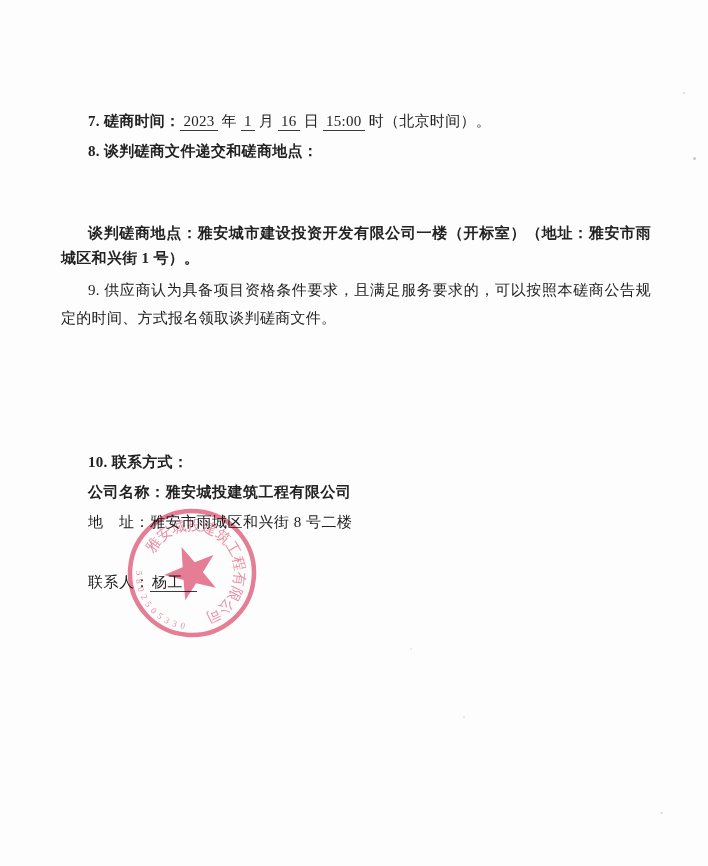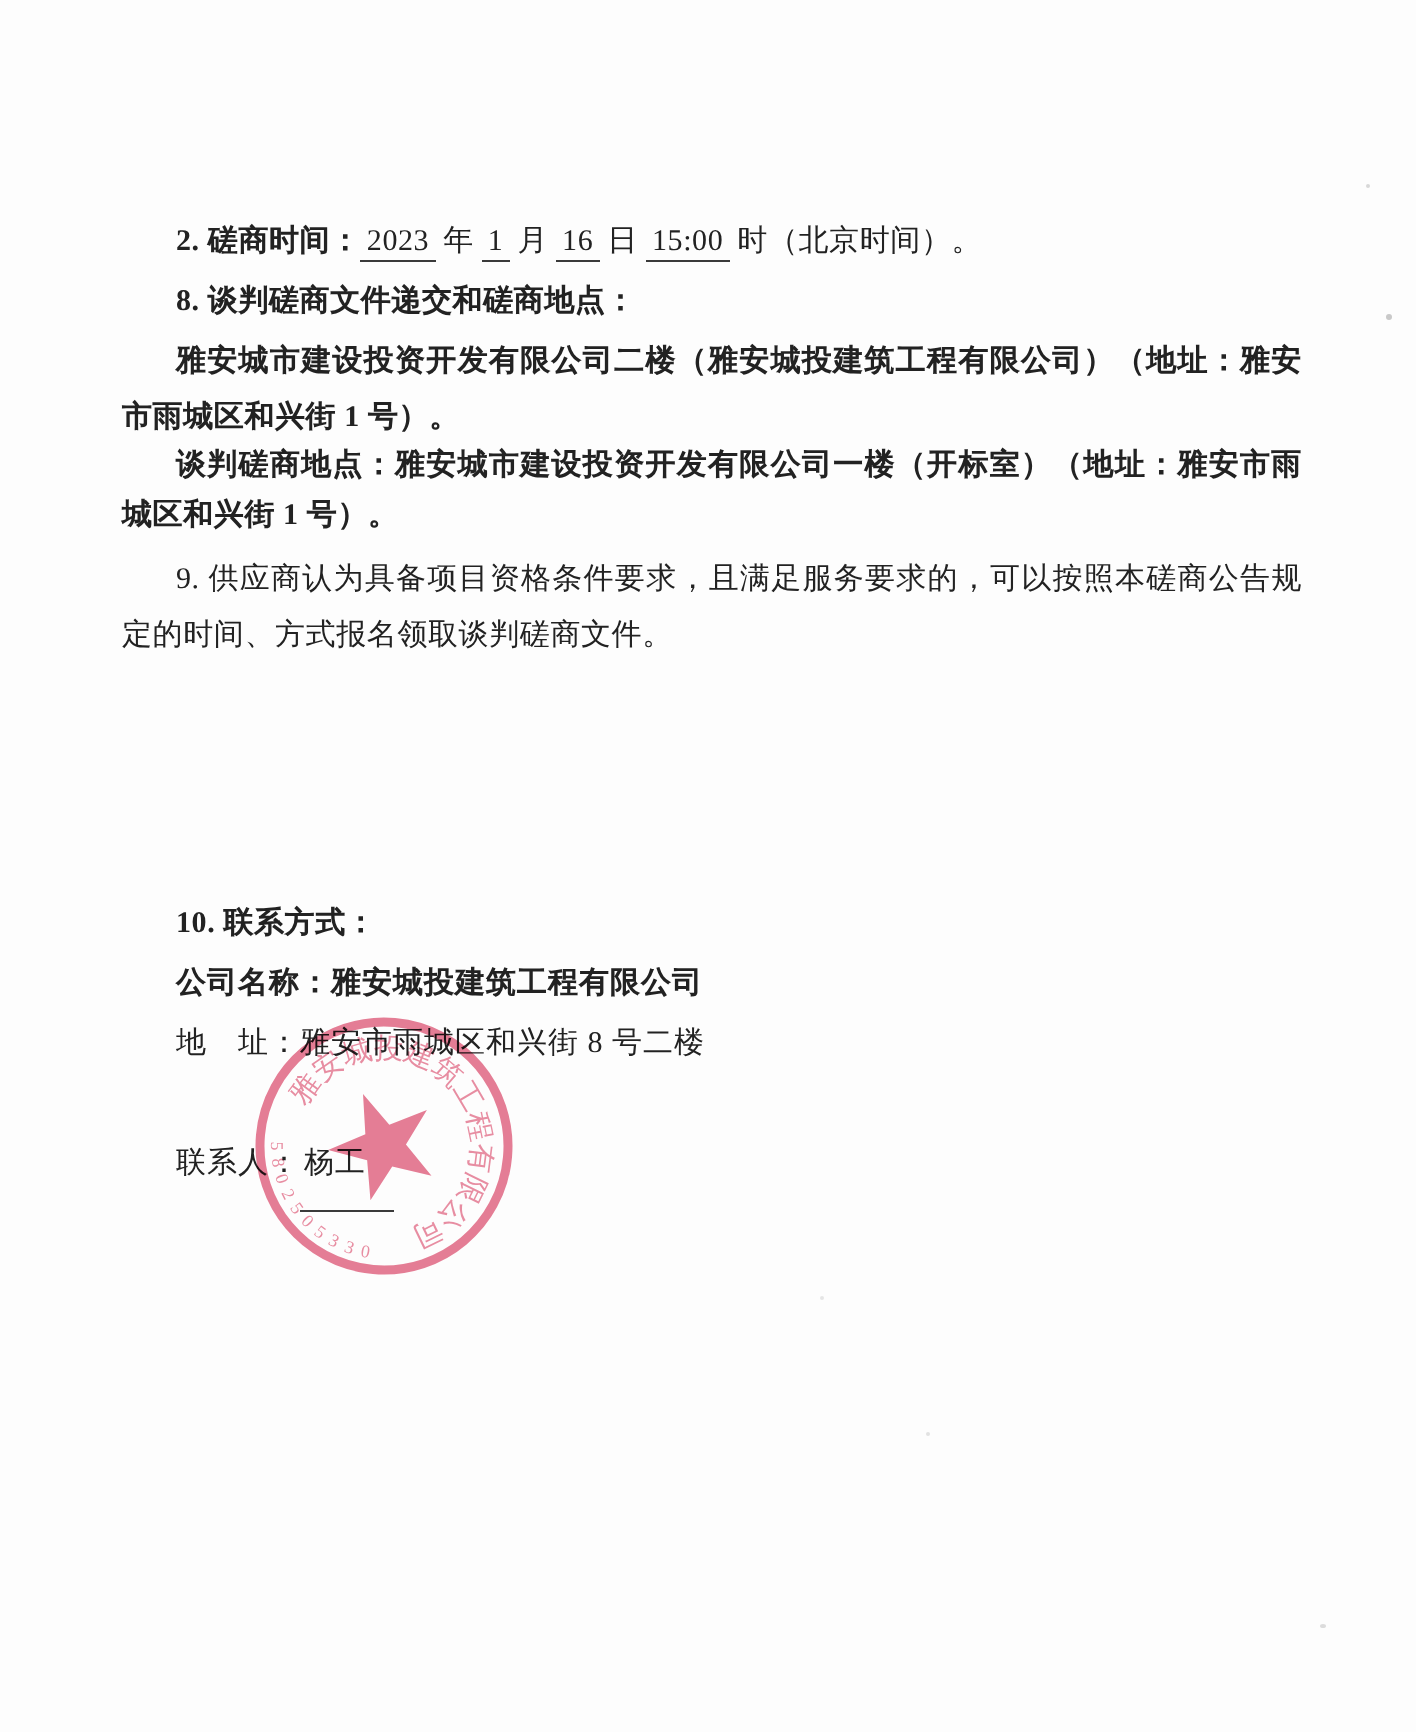--- a/index.html
+++ b/index.html
@@ -17,38 +17,37 @@
   .para{
     position:absolute;left:61px;width:590px;margin:0;font-size:15px;
     text-align:justify;letter-spacing:.3px;
   }
   .row{position:absolute;left:88px;margin:0;font-size:15px;line-height:20px;white-space:nowrap;letter-spacing:.5px;text-align:center;}
   .bold{font-weight:bold;}
   .gap{margin-right:10px;}
   .ds{margin:0 4px;}
   .tail{margin-left:4px;}
   .u{border-bottom:1px solid #3a3a3a;padding:0 3px 1px;}
-  .u-wide{border-bottom:1px solid #3a3a3a;padding:0 14px 15px 2px;}
+  .u-wide{border-bottom:1px solid #3a3a3a;padding:0 14px 1px 2px;}
   #seal{
     position:absolute;left:97px;top:478px;width:190px;height:190px;
     mix-blend-mode:multiply;opacity:.8;filter:blur(.35px);
   }
   .speck{position:absolute;border-radius:50%;}
 </style>
 </head>
 <body>
 
 <div class="page">
 
 
-  <p class="line" style="top:111px"><span class="bold">2. 磋商时间：</span><span class="u">2023</span><span class="ds">年</span><span class="u">1</span><span class="ds">月</span><span class="u">16</span><span class="ds">日</span><span class="u">15:00</span><span class="tail">时（北京时间）。</span></p>
+  <p class="line" style="top:111px"><span class="bold">7. 磋商时间：</span><span class="u">2023</span><span class="ds">年</span><span class="u">1</span><span class="ds">月</span><span class="u">16</span><span class="ds">日</span><span class="u">15:00</span><span class="tail">时（北京时间）。</span></p>
 
   <p class="line bold" style="top:141px">8. 谈判磋商文件递交和磋商地点：</p>
 
-  <p class="para bold" style="top:167px;line-height:28px;text-indent:27px">雅安城市建设投资开发有限公司二楼（雅安城投建筑工程有限公司）（地址：雅安市雨城区和兴街 1 号）。</p>
 
   <p class="para bold" style="top:221px;line-height:25px;text-indent:27px">谈判磋商地点：雅安城市建设投资开发有限公司一楼（开标室）（地址：雅安市雨城区和兴街 1 号）。</p>
 
   <p class="para" style="top:276px;line-height:28px;text-indent:27px">9. 供应商认为具备项目资格条件要求，且满足服务要求的，可以按照本磋商公告规定的时间、方式报名领取谈判磋商文件。</p>
 
 
   <p class="line bold" style="top:452px">10. 联系方式：</p>
 
   <p class="row bold" style="top:482px"><span>公司名称：</span><span>雅安城投建筑工程有限公司</span></p>
 

